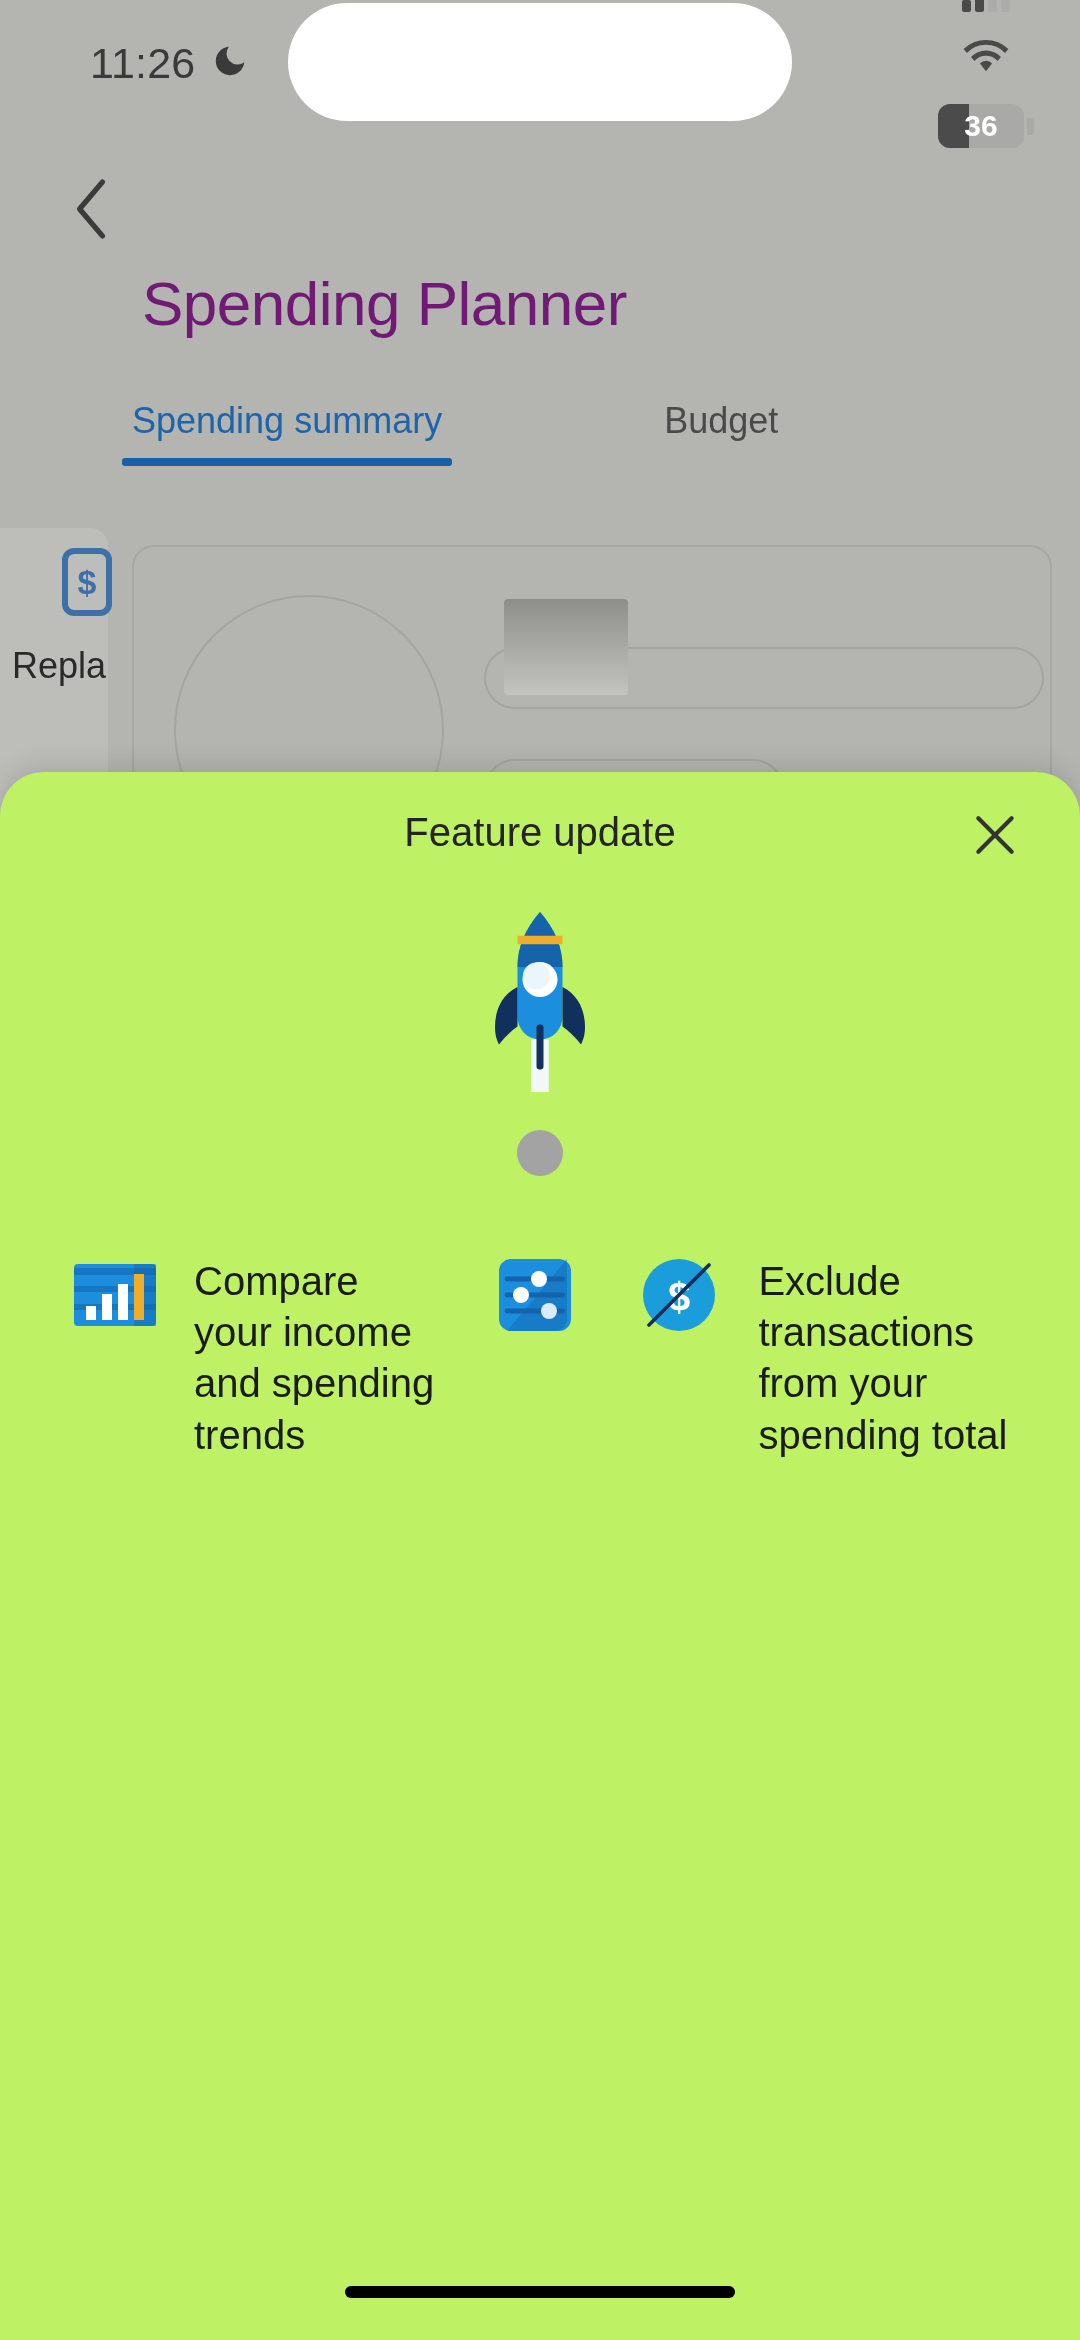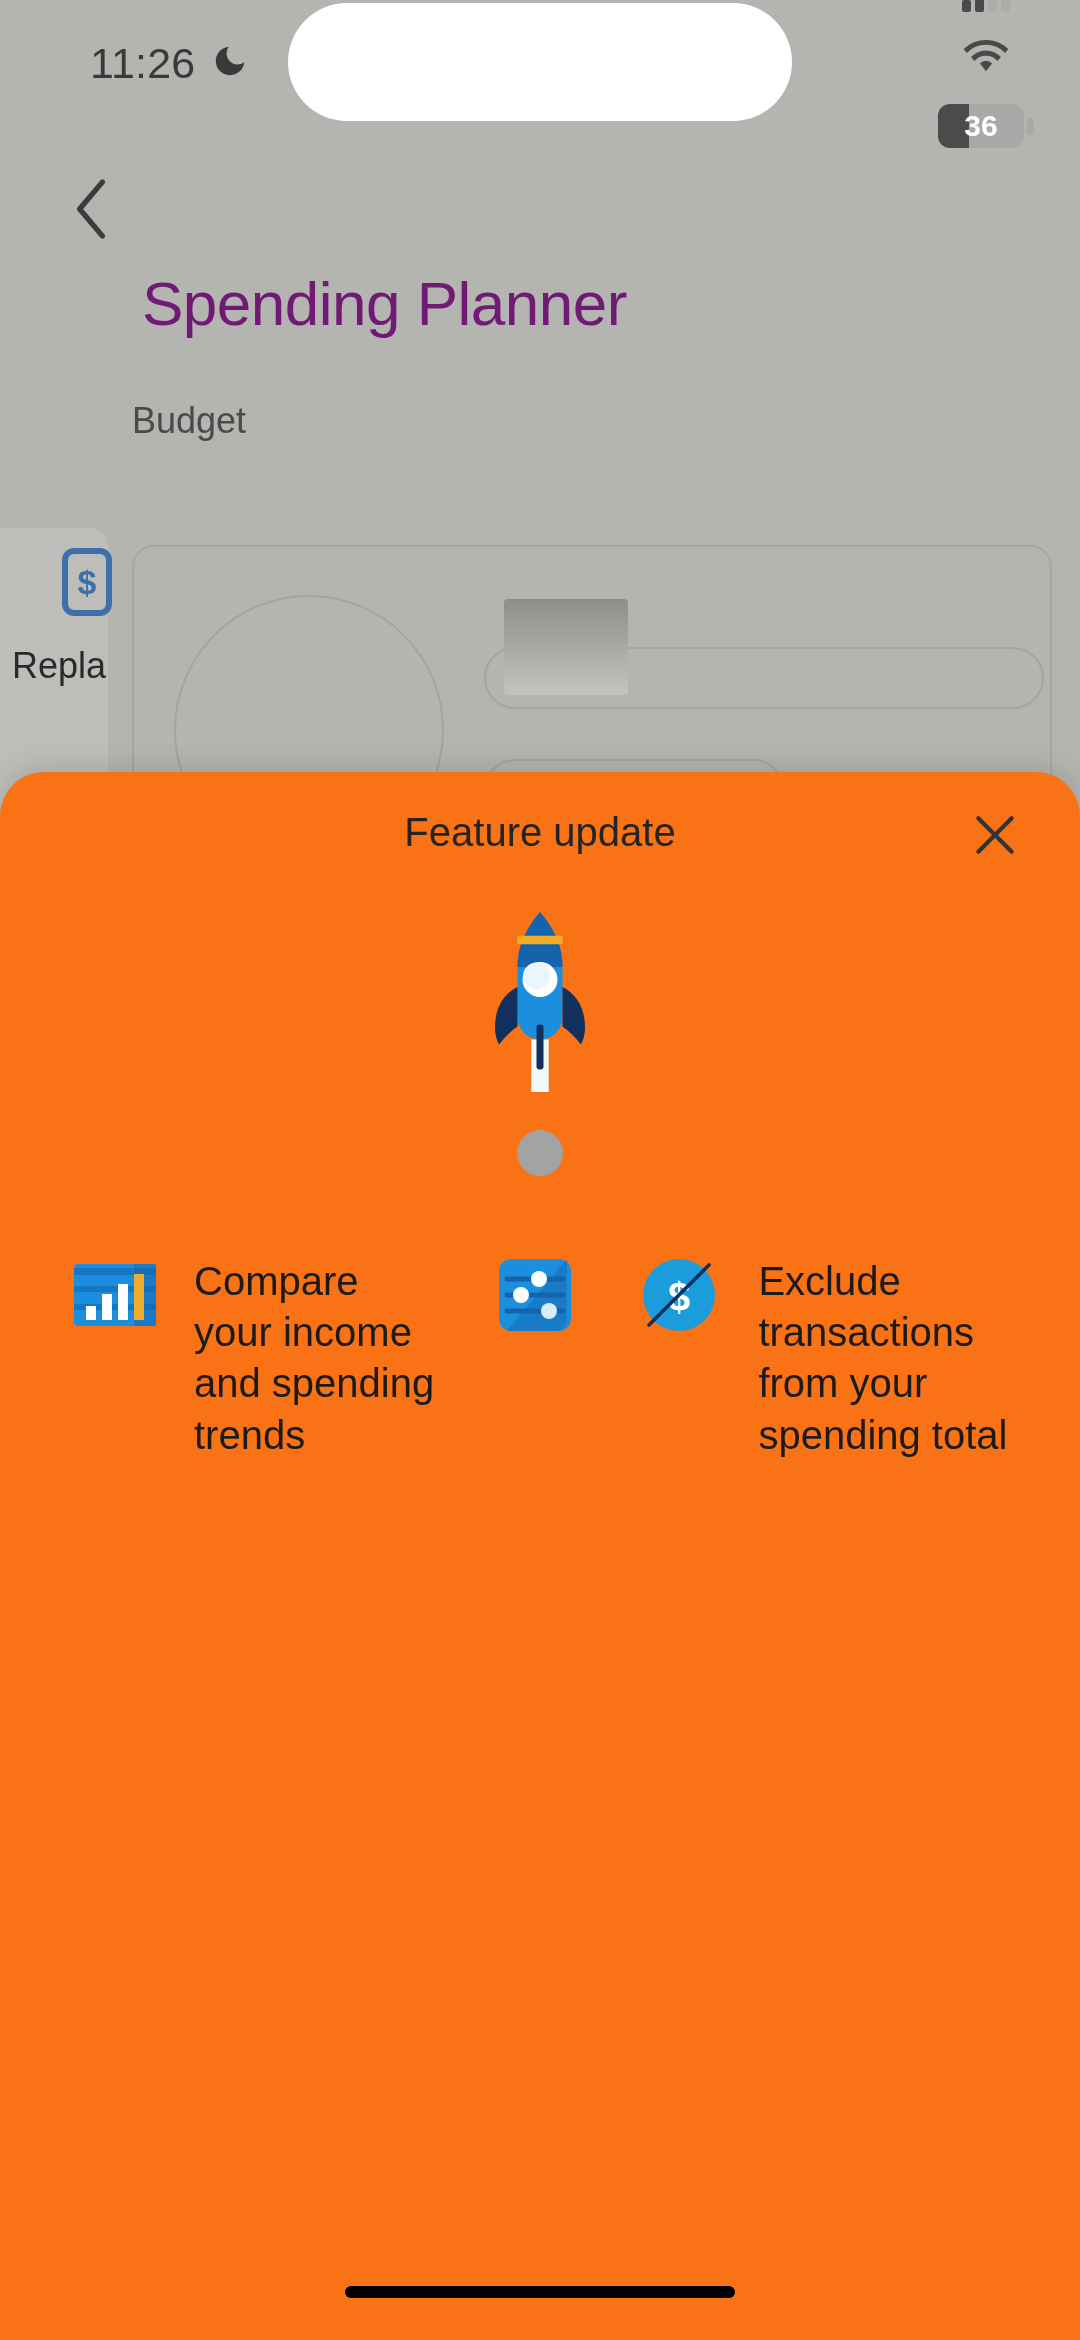--- a/index.html
+++ b/index.html
@@ -215,21 +215,21 @@
     color: #2a2a2a;
     white-space: nowrap;
   }
 
   
   .sheet {
     position: absolute;
     left: 0; right: 0;
     top: 772px;
     bottom: 0;
-    background: #f97316;
+    background: #bef264;
     border-radius: 44px 44px 0 0;
     z-index: 10;
     box-shadow: 0 -6px 26px rgba(0,0,0,0.12);
   }
 
   .sheet-head {
     position: relative;
     height: 120px;
     display: flex;
     align-items: center;
@@ -377,20 +377,21 @@
       <span>
         <svg width="44" height="62" viewBox="0 0 18 30">
           <path d="M14 2L3 15l11 13" stroke="#3b3b3b" stroke-width="2.6" fill="none" stroke-linecap="round" stroke-linejoin="round"></path>
         </svg>
       </span>
     </div>
 
     <div class="page-title">Spending Planner</div>
 
     <div class="tabs">
+      <div class="tab active">Spending summary</div>
       <div class="tab">Budget</div>
     </div>
 
     <div class="side-card"></div>
     <div class="side-icon">$</div>
     <div class="side-label">Repla</div>
 
     <div class="bg-card">
       <div class="bg-ring"></div>
       <div class="bg-line l1"></div>

